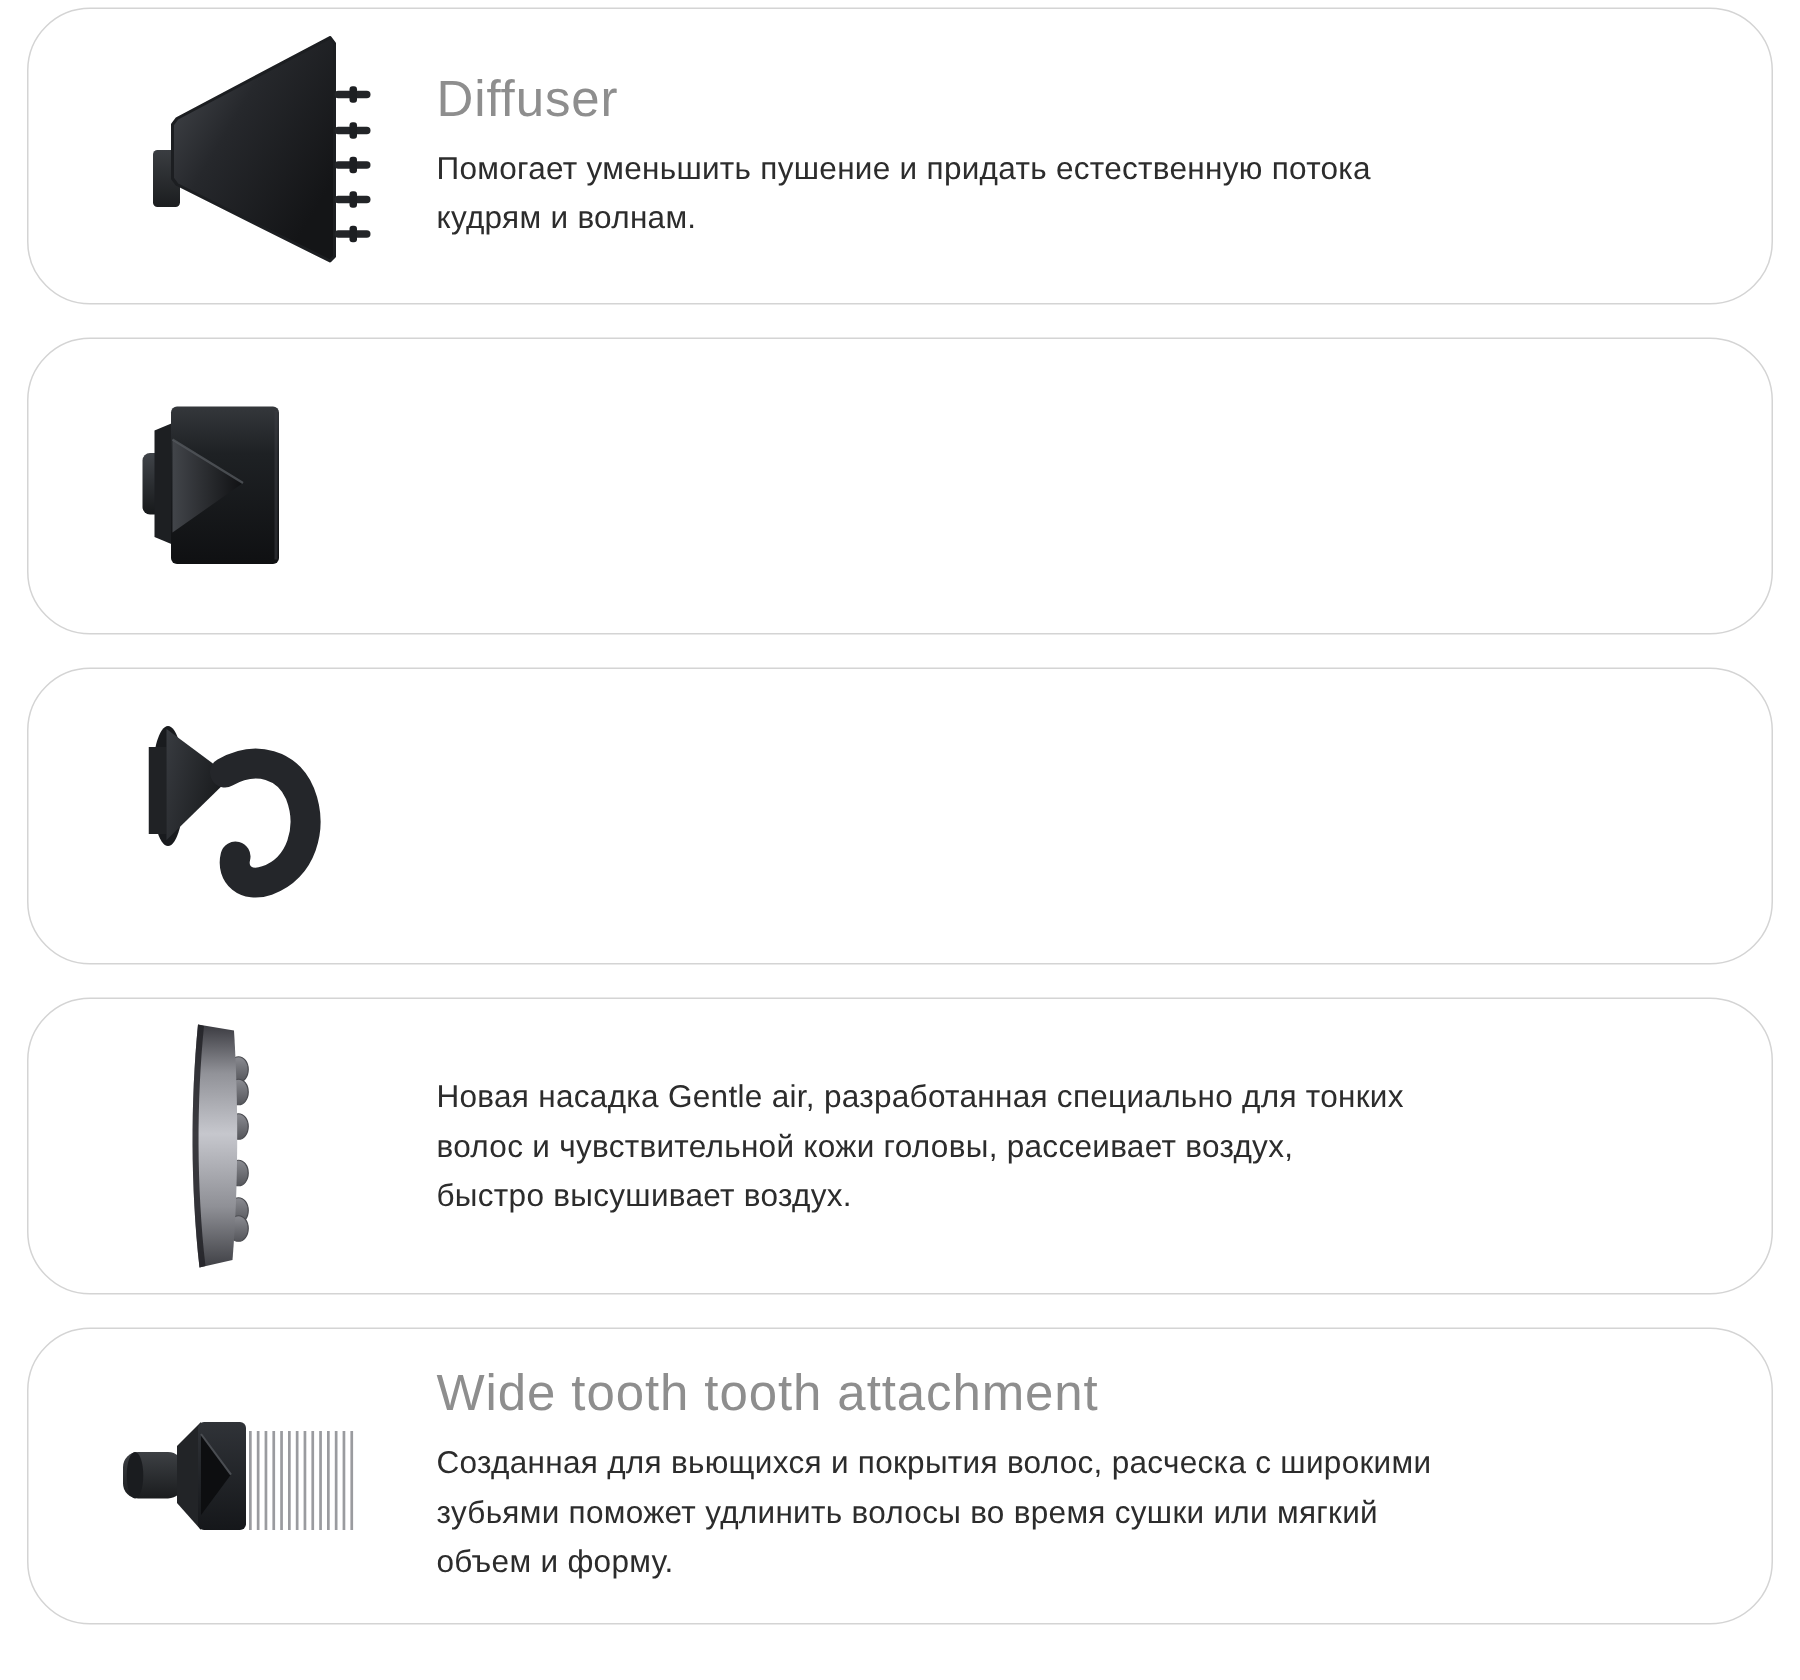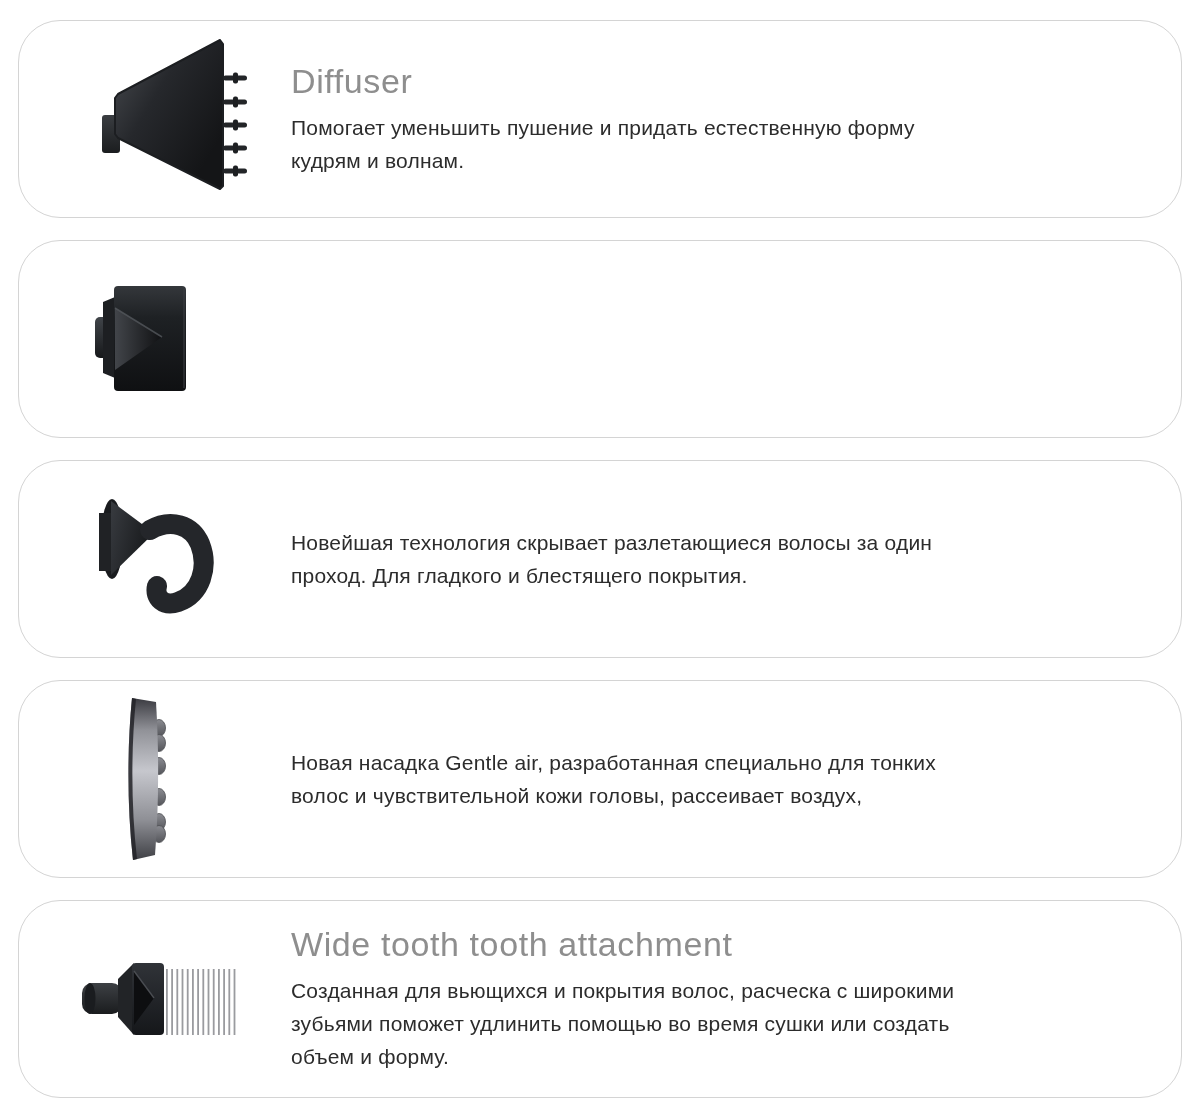--- a/index.html
+++ b/index.html
@@ -1,20 +1,20 @@
 <!DOCTYPE html>
 <html><head>
 <meta charset="utf-8">
 <style>
   * { margin: 0; padding: 0; box-sizing: border-box; }
   html, body { width: 1200px; height: 1120px; background: #ffffff; }
   body { font-family: "Liberation Sans", "DejaVu Sans", sans-serif; }
   .wrap {
     width: 1200px; height: 1120px;
-    padding: 20px 18px 0 18px;
+    padding: 5px 18px 0 18px;
     display: flex; flex-direction: column; gap: 22px;
   }
   .card {
     height: 198px; flex: none;
     background: #ffffff;
     border: 1px solid #d4d4d4;
     border-radius: 42px;
     display: flex; align-items: center;
     overflow: hidden;
   }
@@ -67,21 +67,21 @@
           <rect x="131" y="57.5" width="5" height="11" rx="2"></rect>
           <rect x="131" y="80.5" width="5" height="11" rx="2"></rect>
           <rect x="131" y="103.5" width="5" height="11" rx="2"></rect>
           <rect x="131" y="126.5" width="5" height="11" rx="2"></rect>
         </g>
       </svg>
     </div>
     <div class="content">
       <h2 class="title">Diffuser</h2>
       <div>
-        <div class="line">Помогает уменьшить пушение и придать естественную форму</div>
+        <div class="line">Помогает уменьшить пушение и придать естественную потока</div>
         <div class="line">кудрям и волнам.</div>
       </div>
     </div>
   </section>
 
   <section class="card">
     <div class="media">
       <svg width="100" height="110" viewBox="0 0 100 110" style="transform:translateX(-11px)">
         <defs>
           <linearGradient id="g-conc-body" x1="0" y1="0" x2="0" y2="1">
@@ -117,24 +117,20 @@
             <stop offset="1" stop-color="#17191b"></stop>
           </linearGradient>
         </defs>
         <ellipse cx="13" cy="42" rx="11" ry="40" fill="#191b1e"></ellipse>
         <rect x="0" y="16" width="12" height="58" fill="#202225"></rect>
         <polygon points="12,4 55,36 12,78" fill="url(#g-fly-cone)"></polygon>
         <path d="M 51 33 C 72 21, 93 28, 101 47 C 110 70, 102 97, 79 105 C 65 110, 55 101, 58 89" fill="none" stroke="#24262a" stroke-width="20" stroke-linecap="round"></path>
       </svg>
     </div>
     <div class="content">
-      <div>
-        <div class="line">Новейшая технология скрывает разлетающиеся волосы за один</div>
-        <div class="line">проход. Для гладкого и блестящего покрытия.</div>
-      </div>
     </div>
   </section>
 
   <section class="card">
     <div class="media">
       <svg width="46" height="170" viewBox="0 0 46 170" style="transform:translateX(-6px)">
         <defs>
           <linearGradient id="g-plate" x1="0" y1="0" x2="0" y2="1">
             <stop offset="0" stop-color="#3a3a40"></stop>
             <stop offset="0.2" stop-color="#919298"></stop>
@@ -156,20 +152,21 @@
           <ellipse cx="33" cy="140" rx="6.5" ry="8.5"></ellipse>
         </g>
         <path d="M 6 4 C 1 55, 1 112, 7 166 L 29 161 C 33 112, 33 56, 30 8 Z" fill="url(#g-plate)"></path>
         <path d="M 6 4 C 1 55, 1 112, 7 166 L 11 165 C 5 112, 5 55, 10 5 Z" fill="#222227" opacity="0.85"></path>
       </svg>
     </div>
     <div class="content">
       <div>
         <div class="line">Новая насадка Gentle air, разработанная специально для тонких</div>
         <div class="line">волос и чувствительной кожи головы, рассеивает воздух,</div>
+        <div class="line">быстро высушивает воздух.</div>
       </div>
     </div>
   </section>
 
   <section class="card">
     <div class="media">
       <svg width="155" height="78" viewBox="0 0 155 78" style="transform:translateX(4px)">
         <defs>
           <linearGradient id="g-comb-cyl" x1="0" y1="0" x2="0" y2="1">
             <stop offset="0" stop-color="#3d4044"></stop>
@@ -201,19 +198,19 @@
         <polygon points="36,19 52,3 52,75 36,57" fill="#222427"></polygon>
         <rect x="50" y="3" width="32" height="72" rx="4" fill="url(#g-comb-body)"></rect>
         <polygon points="52,11 72,38 52,65" fill="#0d0e10"></polygon>
         <path d="M52,11 L72,38" stroke="#4a4d52" stroke-width="1.4" fill="none"></path>
       </svg>
     </div>
     <div class="content">
       <h2 class="title">Wide tooth tooth attachment</h2>
       <div>
         <div class="line">Созданная для вьющихся и покрытия волос, расческа с широкими</div>
-        <div class="line">зубьями поможет удлинить помощью во время сушки или создать</div>
+        <div class="line">зубьями поможет удлинить волосы во время сушки или мягкий</div>
         <div class="line">объем и форму.</div>
       </div>
     </div>
   </section>
 
 </div>
 
 </body></html>

